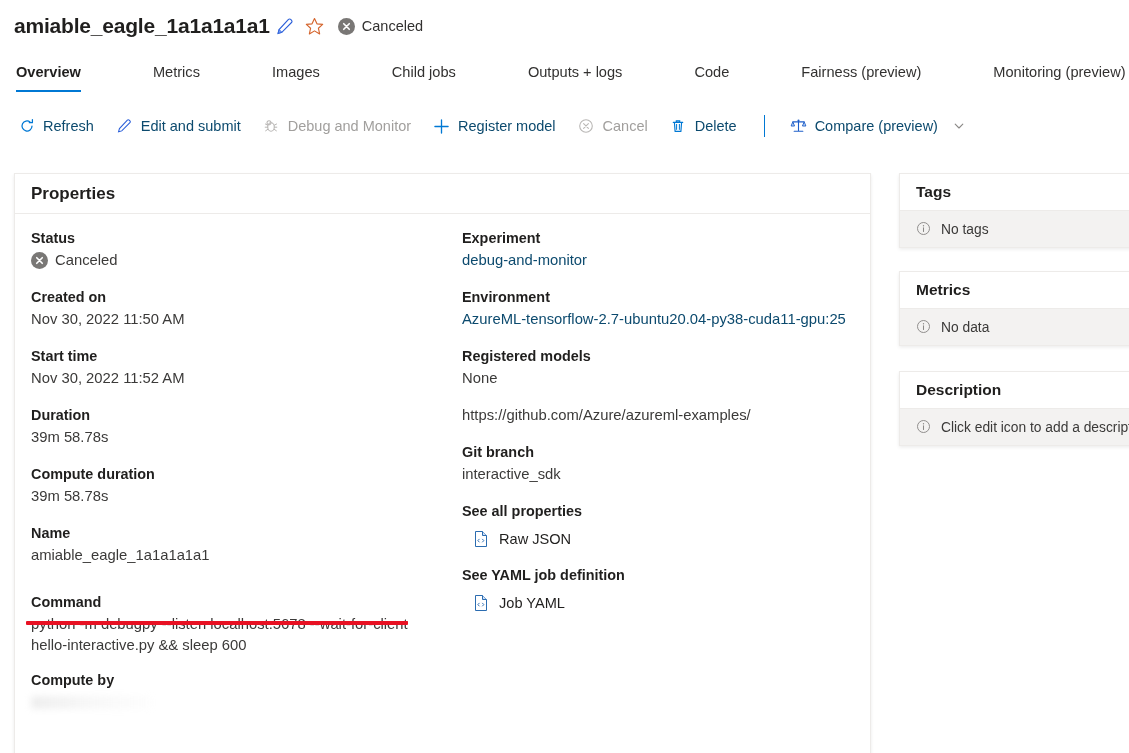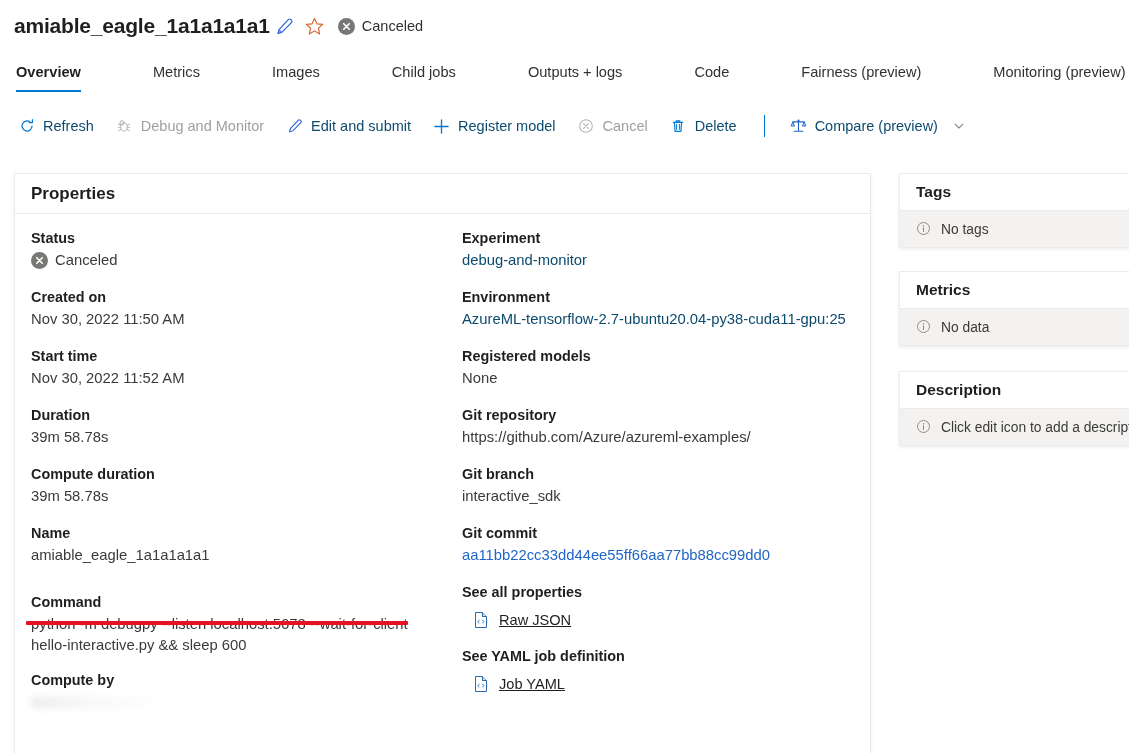--- a/index.html
+++ b/index.html
@@ -194,21 +194,20 @@
   .doc-link {
     display: flex;
     align-items: center;
     gap: 9px;
     margin-top: 7px;
     margin-left: 11px;
     font-size: 14.6px;
     color: #201f1e;
     cursor: pointer;
     line-height: 20px;
-    text-decoration: underline;
   }
   .doc-link .ic { width: 17px; height: 19px; display:inline-flex; flex:0 0 auto; }
 
   
   .redline {
     position: absolute;
     left: 26px;
     top: 621px;
     width: 382px;
     height: 3.5px;
@@ -294,38 +293,38 @@
   <div class="cmd">
     <span class="ic">
       <svg width="16" height="16" viewBox="0 0 16 16">
         <path d="M13 8a5 5 0 1 1-1.8-3.85" fill="none" stroke="#0078d4" stroke-width="1.25" stroke-linecap="round"></path>
         <path d="M13.4 1.6v3.1h-3.1" fill="none" stroke="#0078d4" stroke-width="1.25" stroke-linecap="round" stroke-linejoin="round"></path>
       </svg>
     </span>
     <span>Refresh</span>
   </div>
 
+  <div class="cmd">
+    <span class="ic">
+      <svg width="16" height="16" viewBox="0 0 20 20">
+        <path d="M14.2 2.6a1.6 1.6 0 0 1 2.3 0l.9.9a1.6 1.6 0 0 1 0 2.3L7.2 16.1l-4 1.1 1.1-4L14.2 2.6z" fill="none" stroke="#2b5fd9" stroke-width="1.3"></path>
+      </svg>
+    </span>
+    <span>Edit and submit</span>
+  </div>
+
   <div class="cmd disabled">
     <span class="ic">
       <svg width="16" height="16" viewBox="0 0 16 16">
         <ellipse cx="8" cy="9" rx="3.3" ry="4.2" fill="none" stroke="#b9b7b5" stroke-width="1.1"></ellipse>
         <path d="M8 4.8a2 2 0 1 1 0-.01" fill="none" stroke="#b9b7b5" stroke-width="1.1"></path>
         <path d="M4.7 7.2L2.4 6M4.7 9.2H2.2M4.7 11.4l-2.1 1.4M11.3 7.2L13.6 6M11.3 9.2h2.5M11.3 11.4l2.1 1.4" stroke="#b9b7b5" stroke-width="1" stroke-linecap="round"></path>
       </svg>
     </span>
     <span>Debug and Monitor</span>
-  </div>
-
-  <div class="cmd">
-    <span class="ic">
-      <svg width="16" height="16" viewBox="0 0 20 20">
-        <path d="M14.2 2.6a1.6 1.6 0 0 1 2.3 0l.9.9a1.6 1.6 0 0 1 0 2.3L7.2 16.1l-4 1.1 1.1-4L14.2 2.6z" fill="none" stroke="#2b5fd9" stroke-width="1.3"></path>
-      </svg>
-    </span>
-    <span>Edit and submit</span>
   </div>
 
   <div class="cmd">
     <span class="ic">
       <svg width="17" height="17" viewBox="0 0 16 16">
         <path d="M8 1.8v12.4M1.8 8h12.4" stroke="#0078d4" stroke-width="1.25" stroke-linecap="round"></path>
       </svg>
     </span>
     <span>Register model</span>
   </div>
@@ -444,33 +443,28 @@
         <div class="plabel">Environment</div>
         <div class="pvalue link">AzureML-tensorflow-2.7-ubuntu20.04-py38-cuda11-gpu:25</div>
       </div>
 
       <div class="pgroup">
         <div class="plabel">Registered models</div>
         <div class="pvalue">None</div>
       </div>
 
       <div class="pgroup">
-        <div class="plabel">Git repository</div>
         <div class="pvalue">https://github.com/Azure/azureml-examples/</div>
       </div>
 
       <div class="pgroup">
         <div class="plabel">Git branch</div>
         <div class="pvalue">interactive_sdk</div>
       </div>
 
-      <div class="pgroup">
-        <div class="plabel">Git commit</div>
-        <div class="pvalue linkblue">aa11bb22cc33dd44ee55ff66aa77bb88cc99dd0</div>
-      </div>
 
       <div class="pgroup">
         <div class="plabel">See all properties</div>
         <div class="doc-link">
           <span class="ic">
             <svg width="16" height="18" viewBox="0 0 16 18">
               <path d="M2.5 1.5h7l4 4v11h-11z" fill="#ffffff" stroke="#2b6cb0" stroke-width="1"></path>
               <path d="M9.5 1.5v4h4" fill="#cfe0f7" stroke="#2b6cb0" stroke-width="1"></path>
               <path d="M6.2 9.2L4.9 10.6l1.3 1.4M9.5 9.2l1.3 1.4-1.3 1.4" fill="none" stroke="#2b6cb0" stroke-width="0.95" stroke-linecap="round" stroke-linejoin="round"></path>
             </svg>

